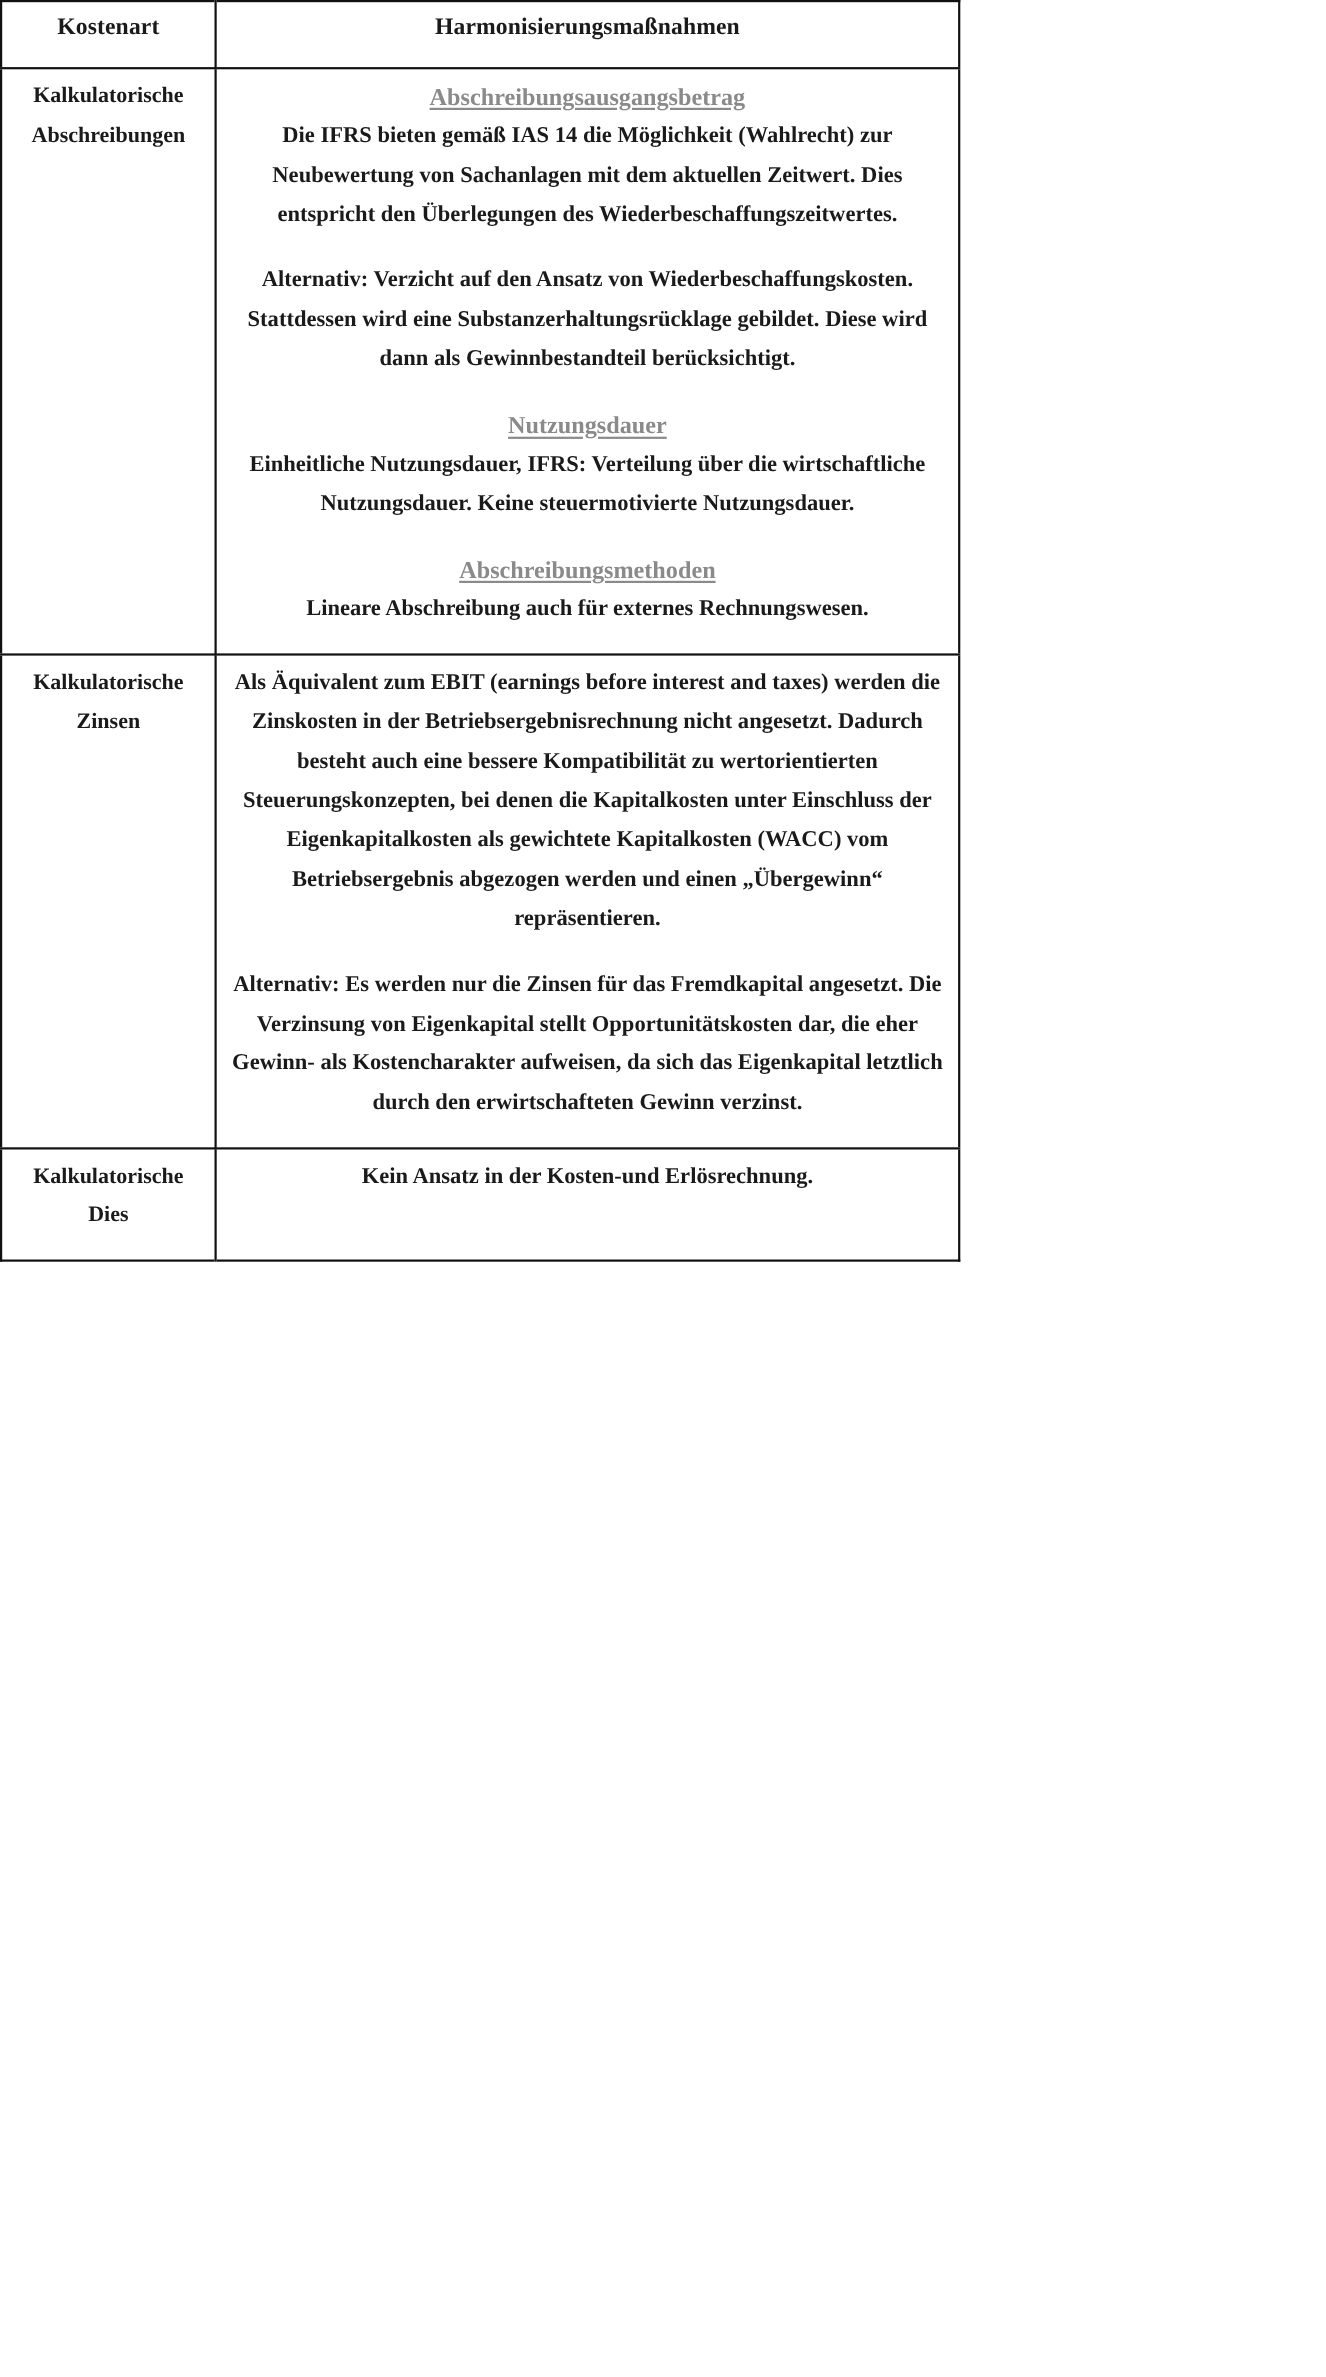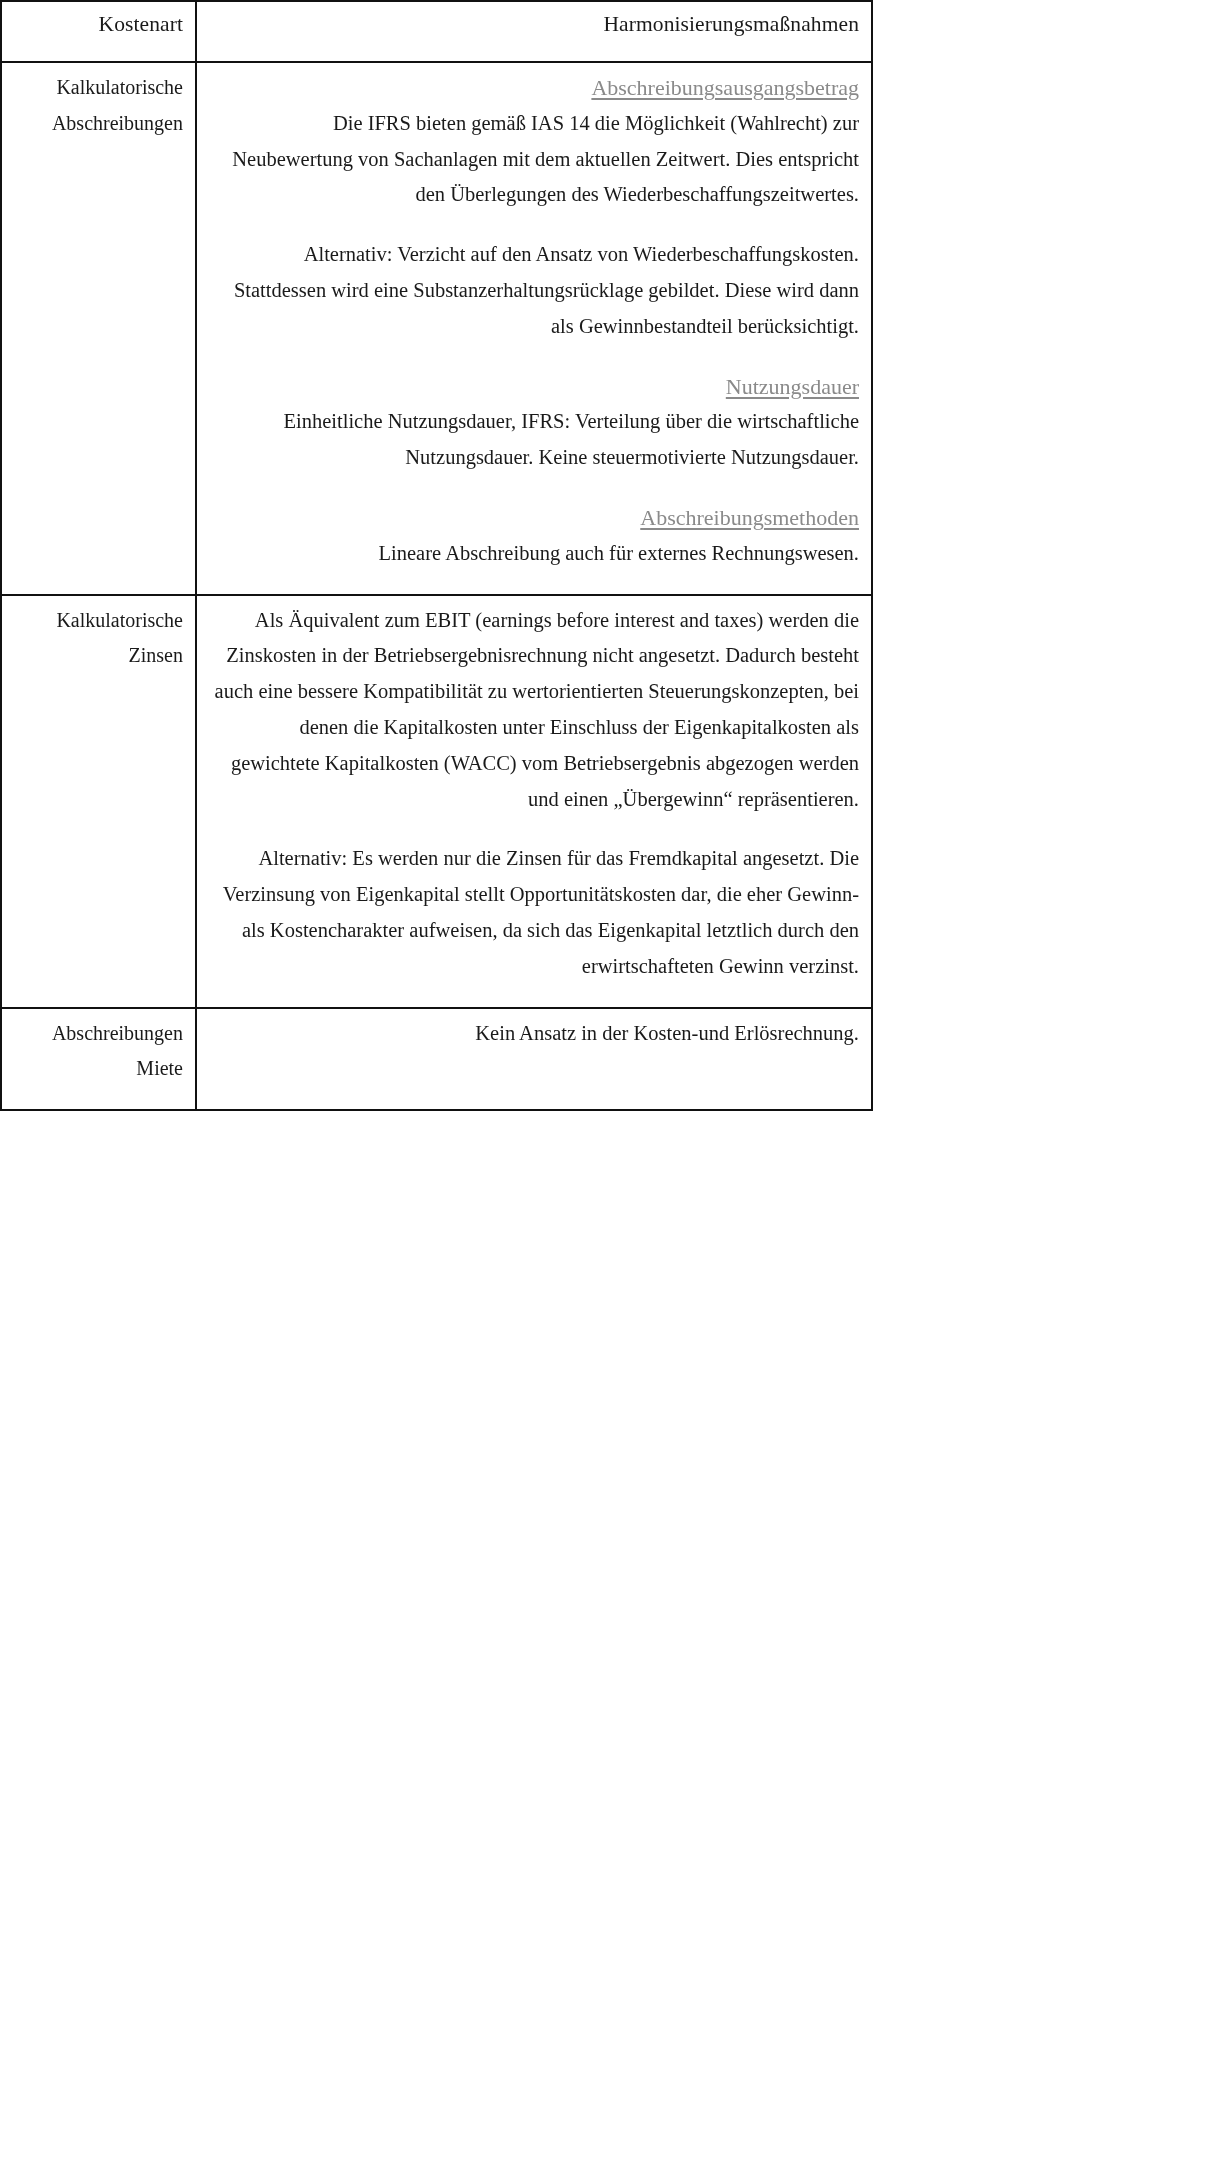--- a/index.html
+++ b/index.html
@@ -32,22 +32,22 @@
   }
   col.c1 { width: 195px; }
   col.c2 { width: 676px; }
 
   table.harmon-table td,
   table.harmon-table th {
     vertical-align: top;
     border-right: 2px solid #111111;
     border-bottom: 2px solid #111111;
     padding: 7px 12px 22px 12px;
-    text-align: right;
-    font-weight: normal;
+    text-align: center;
+    font-weight: bold;
   }
   table.harmon-table td:last-child,
   table.harmon-table th:last-child {
     border-right: none;
   }
   table.harmon-table tr:last-child td {
     border-bottom: none;
   }
 
   thead th {
@@ -137,21 +137,21 @@
         <td class="key-cell">Kalkulatorische Zinsen</td>
         <td class="body-cell">
           <p class="tight">Als Äquivalent zum EBIT (earnings before interest and taxes) werden die Zinskosten in der Betriebsergebnisrechnung nicht angesetzt. Dadurch besteht auch eine bessere Kompatibilität zu wertorientierten Steuerungskonzepten, bei denen die Kapitalkosten unter Einschluss der Eigenkapitalkosten als gewichtete Kapitalkosten (WACC) vom Betriebsergebnis abgezogen werden und einen „Übergewinn“ repräsentieren.</p>
           <p class="spaced">Alternativ: Es werden nur die Zinsen für das Fremdkapital angesetzt. Die Verzinsung von Eigenkapital stellt Opportunitätskosten dar, die eher Gewinn- als Kostencharakter aufweisen, da sich das Eigenkapital letztlich durch den erwirtschafteten Gewinn verzinst.</p>
         </td>
       </tr>
 
 
 
       <tr class="row-miete">
-        <td class="key-cell">Abschreibungen Miete</td>
+        <td class="key-cell">Kalkulatorische Dies</td>
         <td class="body-cell">
           <p class="tight">Kein Ansatz in der Kosten-und Erlösrechnung.</p>
         </td>
       </tr>
 
     </tbody>
   </table>
 
 </div>
 

